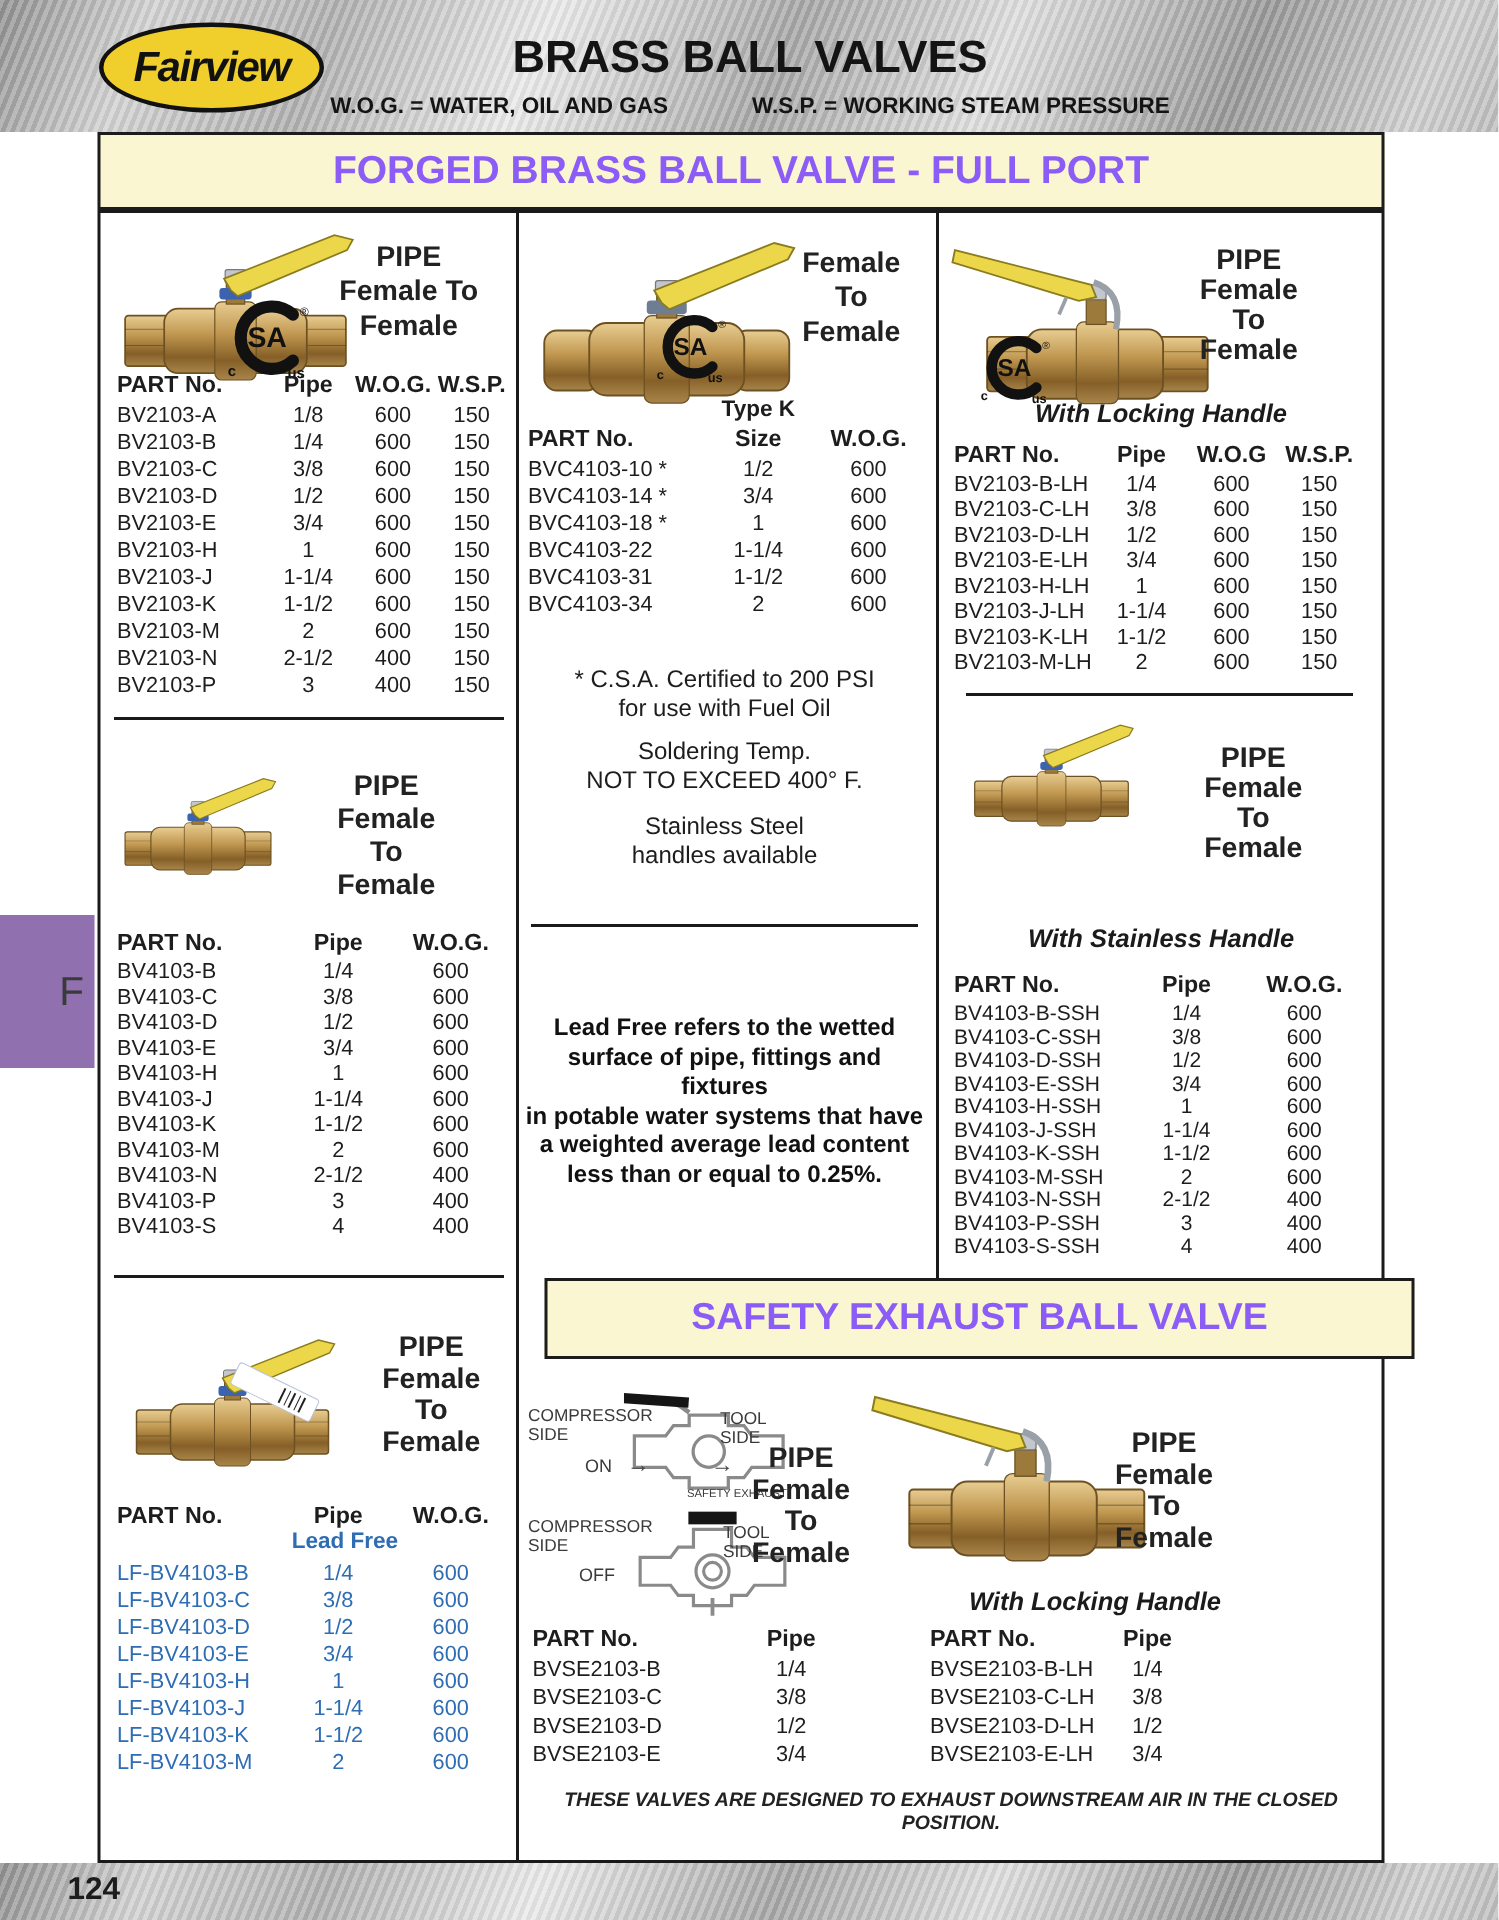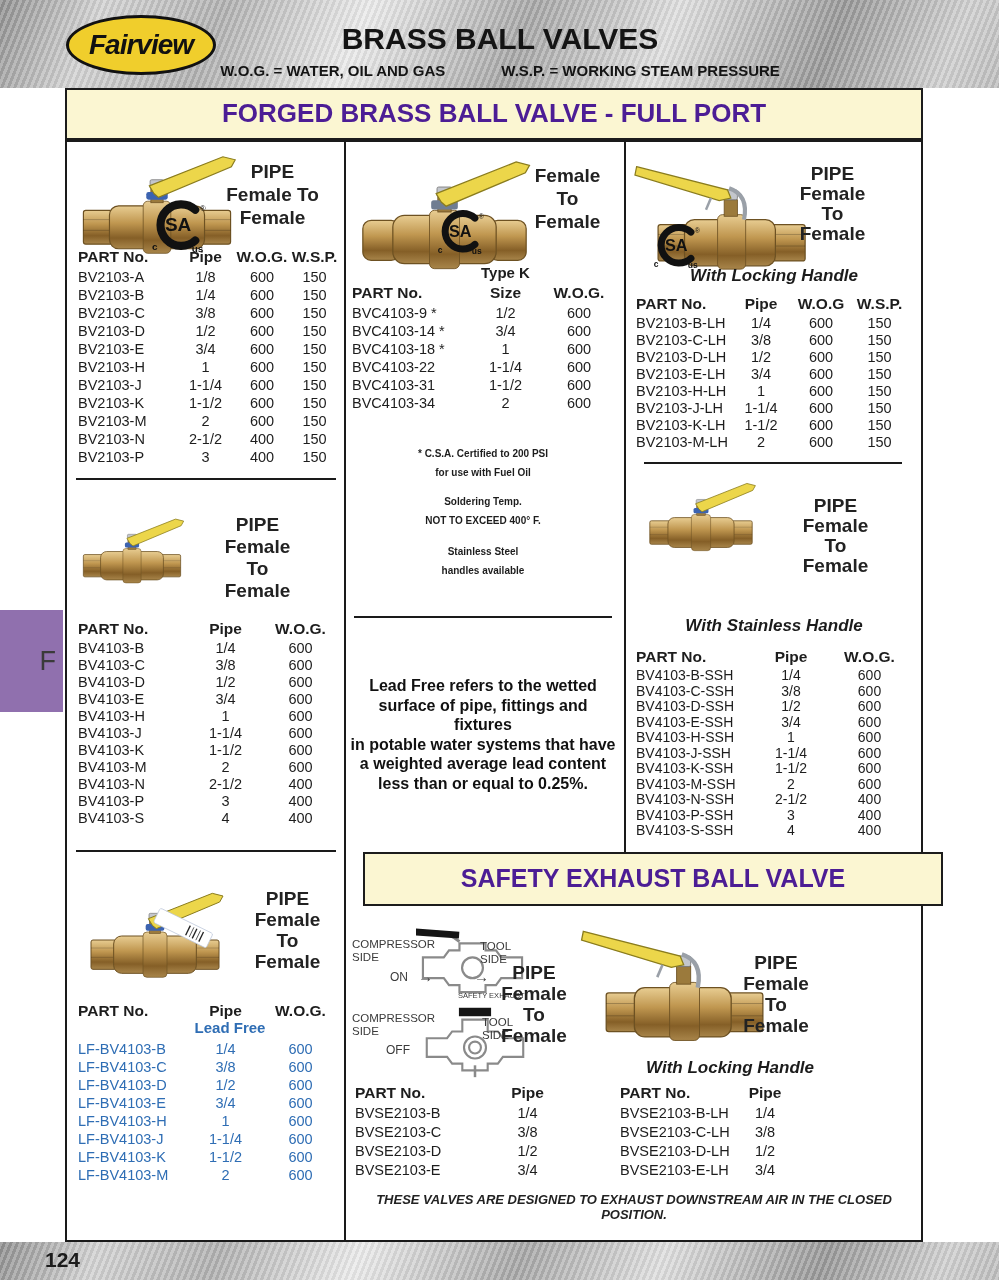--- a/index.html
+++ b/index.html
@@ -2,26 +2,26 @@
 <html><head>
 <meta charset="utf-8">
 <style>
   *{box-sizing:border-box;margin:0;padding:0}
   html,body{width:999px;height:1280px}
   body{position:relative;font-family:"Liberation Sans",sans-serif;background:#fff;color:#1d1d1d;overflow:hidden}
   .abs{position:absolute}
   .metal{background:
     repeating-linear-gradient(112deg, rgba(255,255,255,.20) 0 3px, rgba(0,0,0,.05) 3px 6px),
     linear-gradient(112deg,#8f8f8f,#d2d2d2 10%,#b0b0b0 22%,#eaeaea 36%,#a6a6a6 52%,#dedede 66%,#989898 82%,#cfcfcf 94%,#bdbdbd)}
-  .banner{background:#FBF6D2;border:2px solid #1c1c1c;text-align:center;font-weight:bold;color:#4c1d95}
+  .banner{background:#FBF6D2;border:2px solid #1c1c1c;text-align:center;font-weight:bold;color:#8b5cf6}
   .logo-oval{background:#F0CE2C;border:3px solid #111;border-radius:50%;display:flex;align-items:center;justify-content:center;
     font-style:italic;font-weight:bold;font-size:28px;color:#111;letter-spacing:-1px}
   .pipe-label{font-weight:bold;font-size:19px;line-height:23px;text-align:center;white-space:pre-line;color:#222}
   .variant{font-style:italic;font-weight:bold;font-size:17px;text-align:center;color:#1b1b1b}
-  .note{font-weight:bold;font-size:10px;line-height:19px;text-align:center;white-space:pre-line}
+  .note{font-weight:normal;font-size:16px;line-height:19px;text-align:center;white-space:pre-line}
   .leaddef{font-weight:bold;font-size:16px;line-height:19.5px;text-align:center;white-space:pre-line;color:#111}
   .hr{position:absolute;height:2px;background:#1a1a1a}
   .vline{position:absolute;width:2px;background:#1a1a1a}
   .ptable{position:absolute;border-collapse:collapse;table-layout:fixed}
   .ptable th,.ptable td{padding:0;white-space:nowrap;overflow:visible;font-size:14.5px;line-height:18px;text-align:center;color:#1d1d1d;font-weight:normal}
   .ptable th{font-weight:bold;font-size:15.5px;line-height:22px;vertical-align:top}
   .ptable th:first-child,.ptable td:first-child{text-align:left}
   .two-head thead tr:first-child th{line-height:18px;font-size:15px}
   .mid-tight td{line-height:17px}
   .lock-t td{line-height:17px}
@@ -403,21 +403,21 @@
         <th></th>
       </tr>
       <tr>
         <th>PART No.</th>
         <th>Size</th>
         <th>W.O.G.</th>
       </tr>
     </thead>
   <tbody>
       <tr>
-        <td>BVC4103-9 *</td>
+        <td>BVC4103-10 *</td>
         <td>1/2</td>
         <td>600</td>
       </tr>
       <tr>
         <td>BVC4103-14 *</td>
         <td>3/4</td>
         <td>600</td>
       </tr>
       <tr>
         <td>BVC4103-18 *</td>

